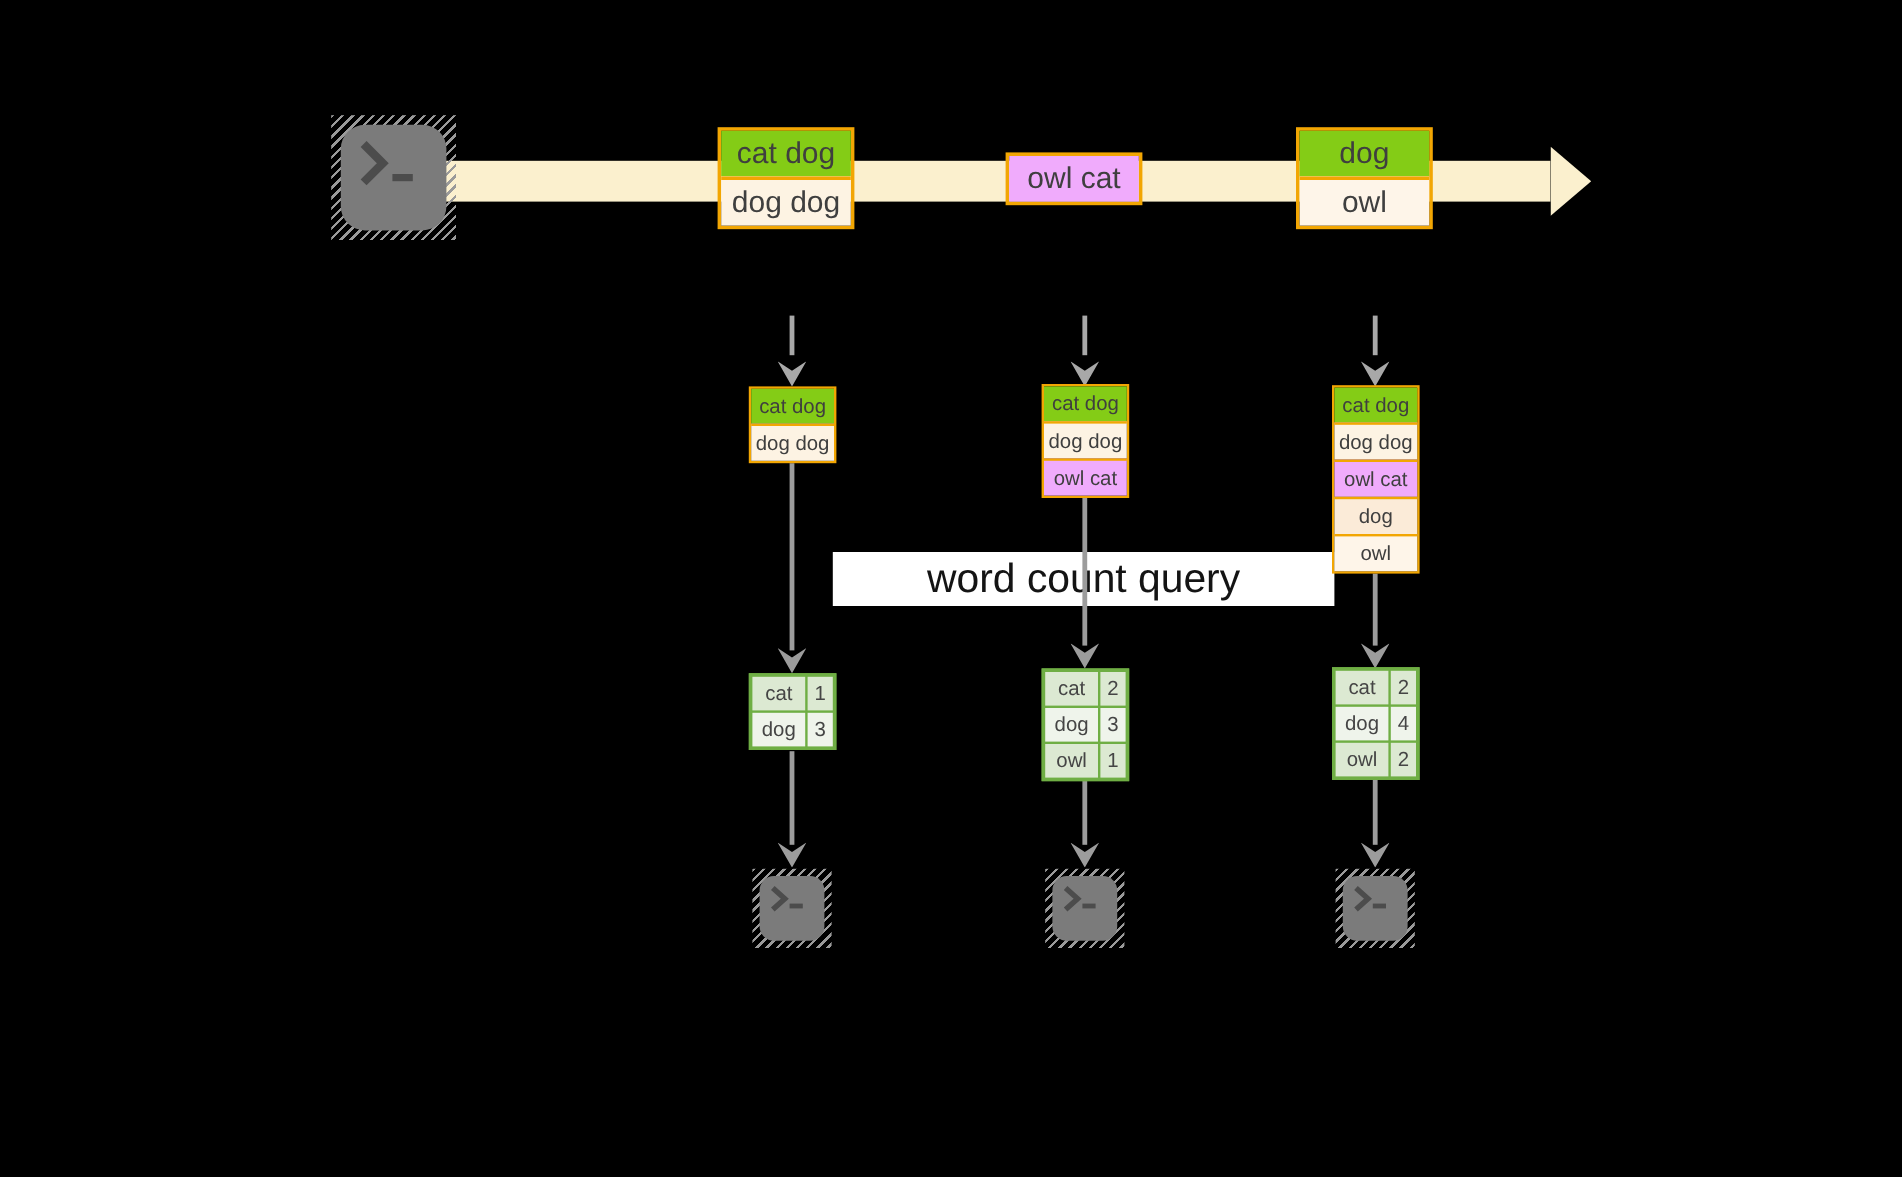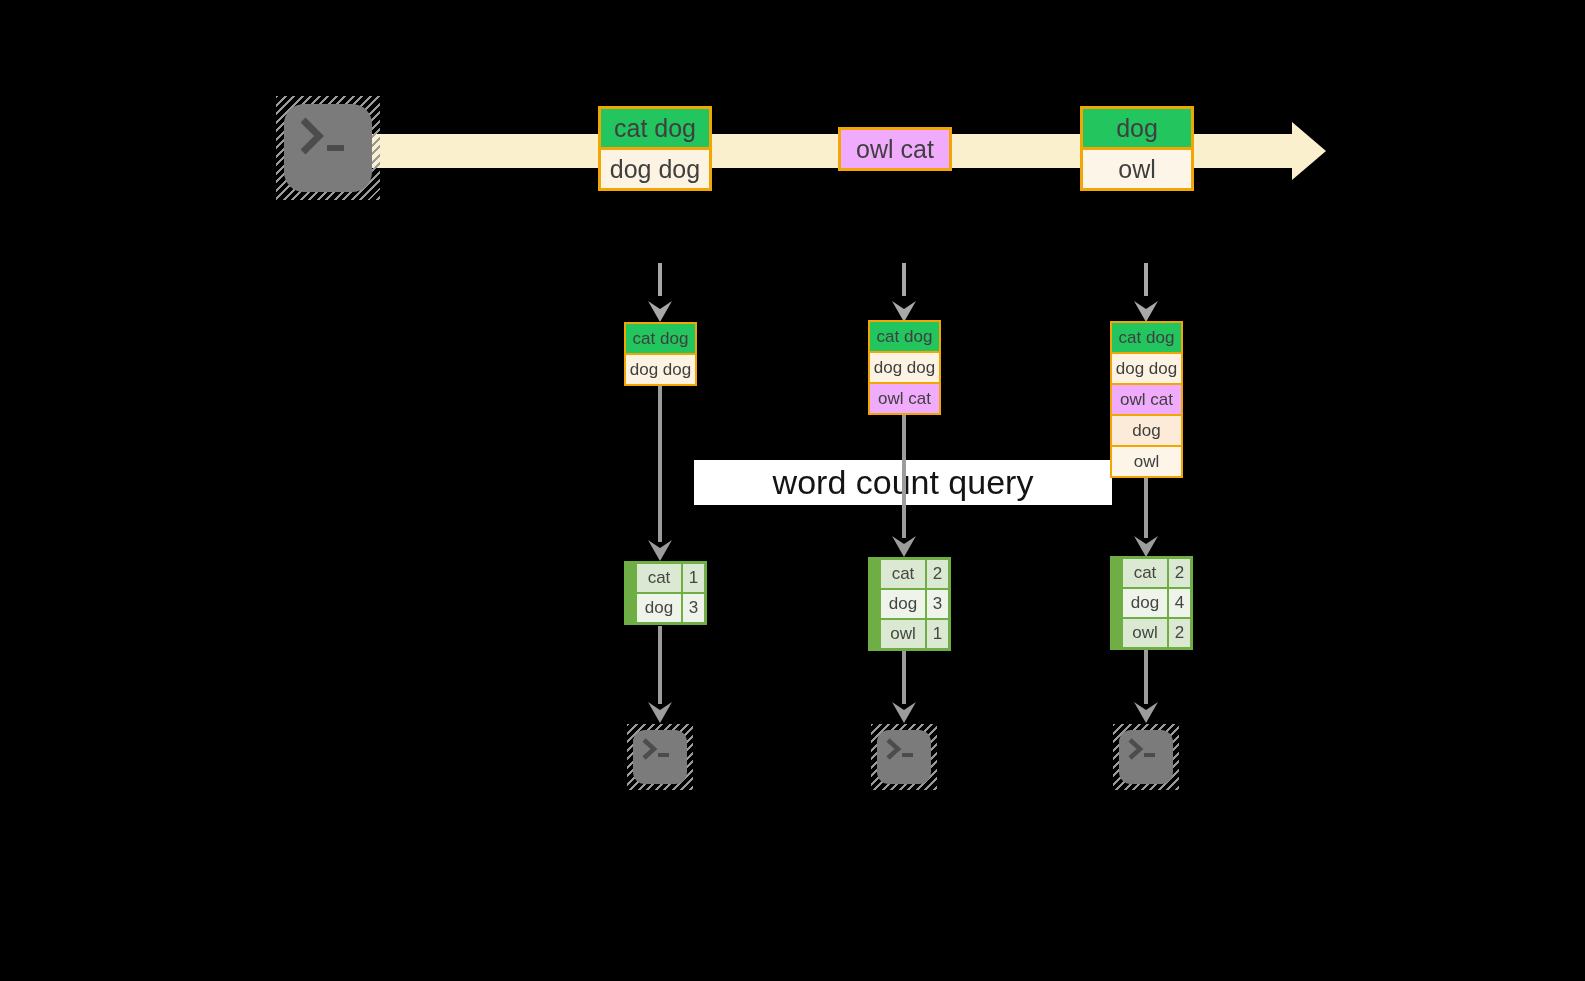--- a/index.html
+++ b/index.html
@@ -20,21 +20,21 @@
   .event-box{
     border:3px solid #F2A603;display:flex;flex-direction:column;z-index:4;
   }
   .event-row{
     height:38px;line-height:38px;text-align:center;font-size:25px;color:#3F3F3F;
     border-top:3px solid #F2A603;
   }
   .event-row:first-child{border-top:none;}
 
   
-  .fill-peach{background:#22c55e;}
+  .fill-peach{background:#84cc16;}
   .fill-cream{background:#FDF3E3;}
   .fill-owlcat{background:#f0abfc;}
   .fill-mid{background:#FBEBD8;}
   .fill-cream2{background:#FEF5E9;}
 
   
   .stack{
     border:2px solid #F2A603;display:flex;flex-direction:column;width:69px;z-index:3;
   }
   .stack-row{
@@ -54,21 +54,21 @@
 
   
   .query-band{
     background:#FFFFFF;z-index:1;display:flex;align-items:center;justify-content:center;
   }
   .query-label{font-size:34px;color:#141414;letter-spacing:0;}
 
   
   .gtable{
     border:3px solid #6FAE44;background:#6FAE44;display:flex;flex-direction:column;
-    gap:2px;width:67px;z-index:3;padding-left:10px;
+    gap:2px;width:67px;z-index:3;
   }
   .grow{display:flex;gap:2px;height:28px;}
   .gword{flex:1;line-height:28px;text-align:center;font-size:17px;color:#454545;}
   .gcount{width:21px;line-height:28px;text-align:center;font-size:17px;color:#454545;}
   .g-dark{background:#DCE9D2;}
   .g-light{background:#EFF4EB;}
 
   
   .term-hatch{
     background:repeating-linear-gradient(135deg,#9a9a9a 0 2px,rgba(0,0,0,0) 2px 6px);

